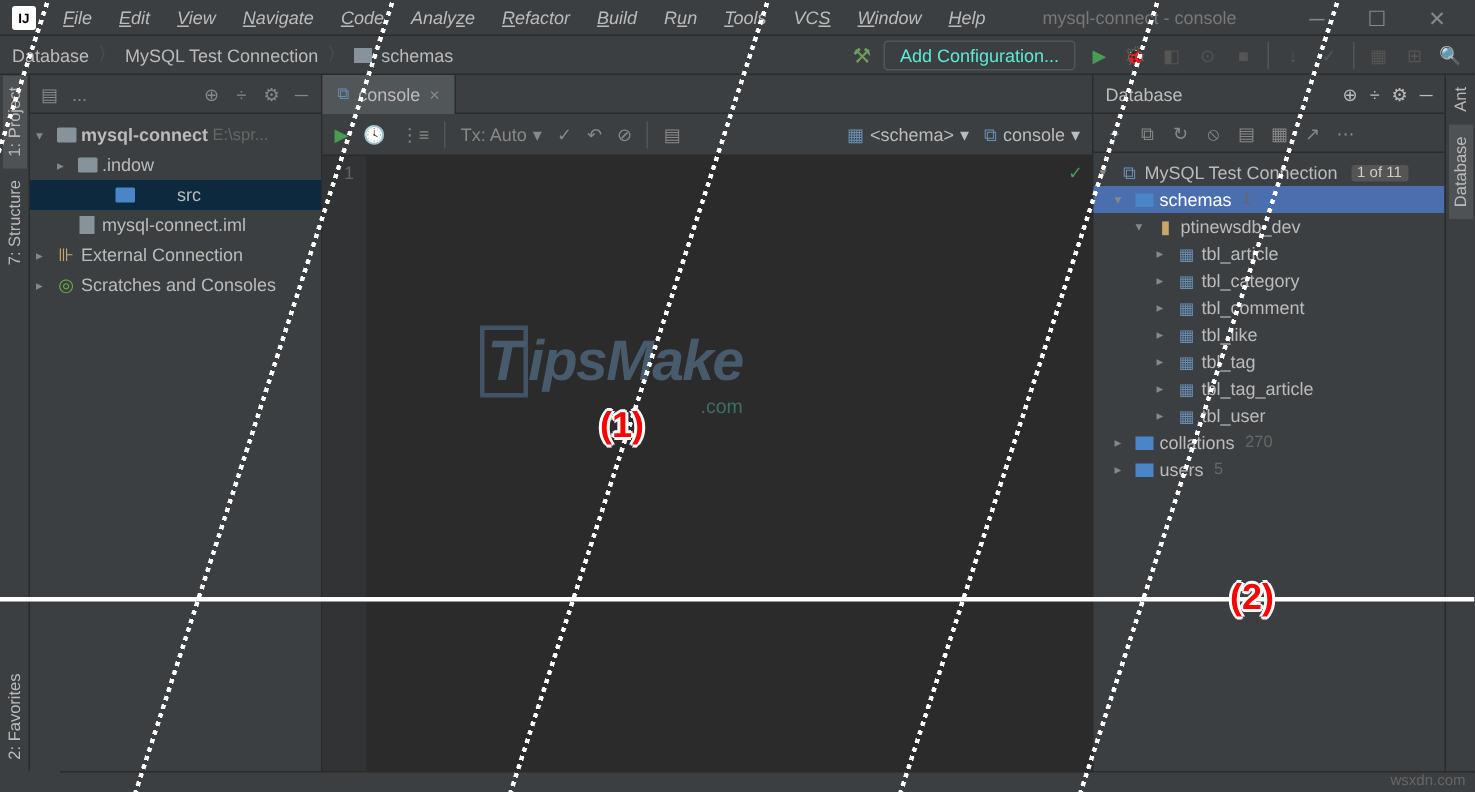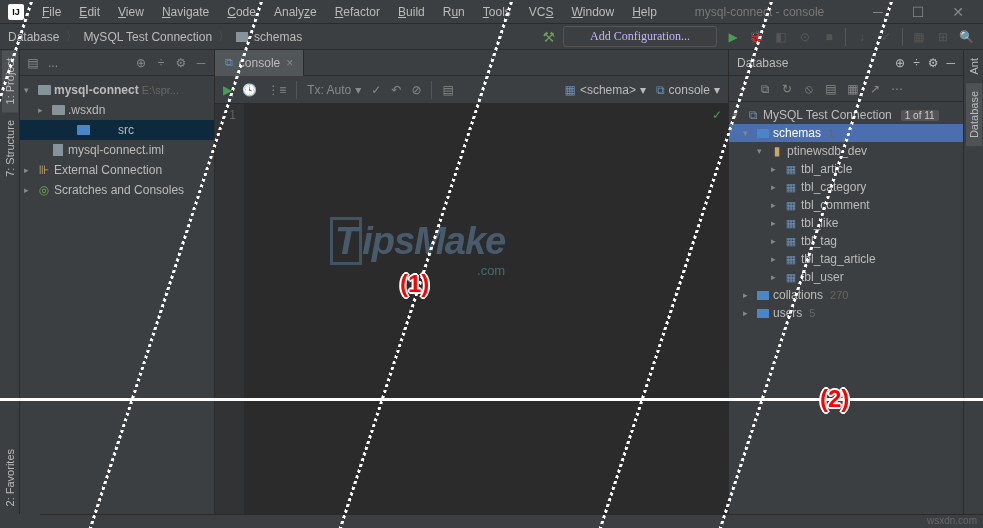--- a/index.html
+++ b/index.html
@@ -1,36 +1,36 @@
 <!DOCTYPE html>
 <html><head>
   <meta charset="utf-8">
   <style>
     * { margin: 0; padding: 0; box-sizing: border-box; font-family: "Segoe UI", Arial, sans-serif; }
     body { width: 983px; height: 528px; background: #3c3f41; color: #bbbbbb; font-size: 12px; overflow: hidden; position: relative; }
     
     
     .titlebar { height: 24px; background: #3c3f41; border-bottom: 1px solid #2b2b2b; display: flex; align-items: center; padding-left: 8px; }
     .titlebar-logo { width: 16px; height: 16px; background: #fff; border-radius: 2px; display: inline-flex; align-items: center; justify-content: center; color: #000; font-size: 9px; font-weight: bold; margin-right: 10px; }
-    .menu-items { display: flex; gap: 2px; }
+    .menu-items { display: flex; gap: 2px; font-style: italic; }
     .menu-item { padding: 3px 8px; cursor: pointer; }
     .menu-item u { text-decoration: underline; }
     .title-text { margin-left: 30px; color: #787878; }
     .window-controls { margin-left: auto; display: flex; gap: 10px; padding-right: 10px; }
     .win-ctrl { width: 30px; height: 20px; display: flex; align-items: center; justify-content: center; color: #888; font-size: 14px; }
     
     
     .breadcrumb-row { height: 26px; background: #3c3f41; border-bottom: 1px solid #2b2b2b; display: flex; align-items: center; padding: 0 8px; }
     .breadcrumb { display: flex; align-items: center; gap: 6px; }
     .bc-sep { color: #555; }
     .bc-folder { width: 12px; height: 10px; display: inline-block; background: #87939a; }
     .spacer { flex: 1; }
     .toolbar-right { display: flex; align-items: center; gap: 8px; }
     .hammer-icon { color: #6e9f5e; font-size: 14px; }
-    .config-btn { background: #3c3f41; border: 1px solid #555; color: #c4b5fd; padding: 2px 26px; border-radius: 3px; font-size: 12px; font-family: Liberation Serif, serif; }
+    .config-btn { background: #3c3f41; border: 1px solid #555; color: #5eead4; padding: 2px 10px; border-radius: 3px; font-size: 12px; }
     .tb-icon { width: 16px; height: 16px; display: inline-flex; align-items: center; justify-content: center; color: #555; }
     .tb-icon.play { color: #499c54; }
     .divider { width: 1px; height: 18px; background: #555; }
     
     
     .main { display: flex; height: calc(528px - 24px - 26px - 14px); }
     
     
     .left-gutter { width: 20px; background: #3c3f41; border-right: 1px solid #2b2b2b; display: flex; flex-direction: column; align-items: center; }
     .gutter-label { writing-mode: vertical-rl; transform: rotate(180deg); padding: 8px 2px; font-size: 11px; color: #bbb; cursor: pointer; display: flex; align-items: center; gap: 4px; }
@@ -86,21 +86,21 @@
     .db-badge { background: #555; padding: 0 4px; border-radius: 2px; font-size: 10px; color: #ccc; margin-left: 6px; }
     .di1 { padding-left: 14px; } .di2 { padding-left: 28px; } .di3 { padding-left: 42px; }
     .schema-icon { color: #c9a767; }
     .table-icon { color: #6a8fb5; font-size: 11px; }
     .folder-b { background: #4a86c7; width: 12px; height: 9px; display: inline-block; }
     
     
     .status-bar { height: 14px; background: #3c3f41; border-top: 1px solid #2b2b2b; font-size: 10px; color: #666; text-align: right; padding-right: 6px; margin-left: 40px; }
 
     
-    .watermark { position: absolute; top: 220px; left: 330px; pointer-events: none; opacity: 0.35; font-family: Arial; }
+    .watermark { position: absolute; top: 220px; left: 320px; pointer-events: none; opacity: 0.35; font-family: Arial; }
     .watermark .wm-main { font-size: 38px; font-weight: bold; color: #7fb5e6; font-style: italic; letter-spacing: -1px; }
     .watermark .wm-main .t { border: 3px solid #6aa2d4; padding: 0 2px; }
     .watermark .wm-sub { font-size: 13px; color: #5eead4; text-align: right; }
     
     
     .annot { position: absolute; font-size: 24px; font-weight: bold; color: #ff0000; text-shadow: -2px 0 #fff, 2px 0 #fff, 0 -2px #fff, 0 2px #fff, -1px -1px #fff, 1px 1px #fff, -1px 1px #fff, 1px -1px #fff; }
     .annot1 { top: 270px; left: 400px; }
     .annot2 { top: 385px; left: 820px; }
     .white-line { position: absolute; left: 0; right: 0; top: 398px; height: 3px; background: #fff; }
     .diag { position: absolute; width: 3px; height: 650px; top: -60px; background: repeating-linear-gradient(0deg, #fff 0 3px, transparent 3px 6px); transform: rotate(18deg); transform-origin: top; }
@@ -187,21 +187,21 @@
             <span class="folder-icon"></span>
           </span>
         <span class="tree-label bold">mysql-connect</span>
         <span class="tree-hint">E:\spr...</span>
       </div>
       <div class="tree-row indent1">
         <span class="arrow">▸</span>
         <span class="ticon">
             <span class="folder-icon"></span>
           </span>
-        <span class="tree-label">.wsxdn</span>
+        <span class="tree-label">.indow</span>
       </div>
       <div class="tree-row indent1 selected">
         <span class="arrow"></span>
         <span class="ticon">
             <span class="folder-icon blue"></span>
           </span>
         <span class="tree-label">src</span>
       </div>
       <div class="tree-row indent1">
         <span class="arrow"></span>

